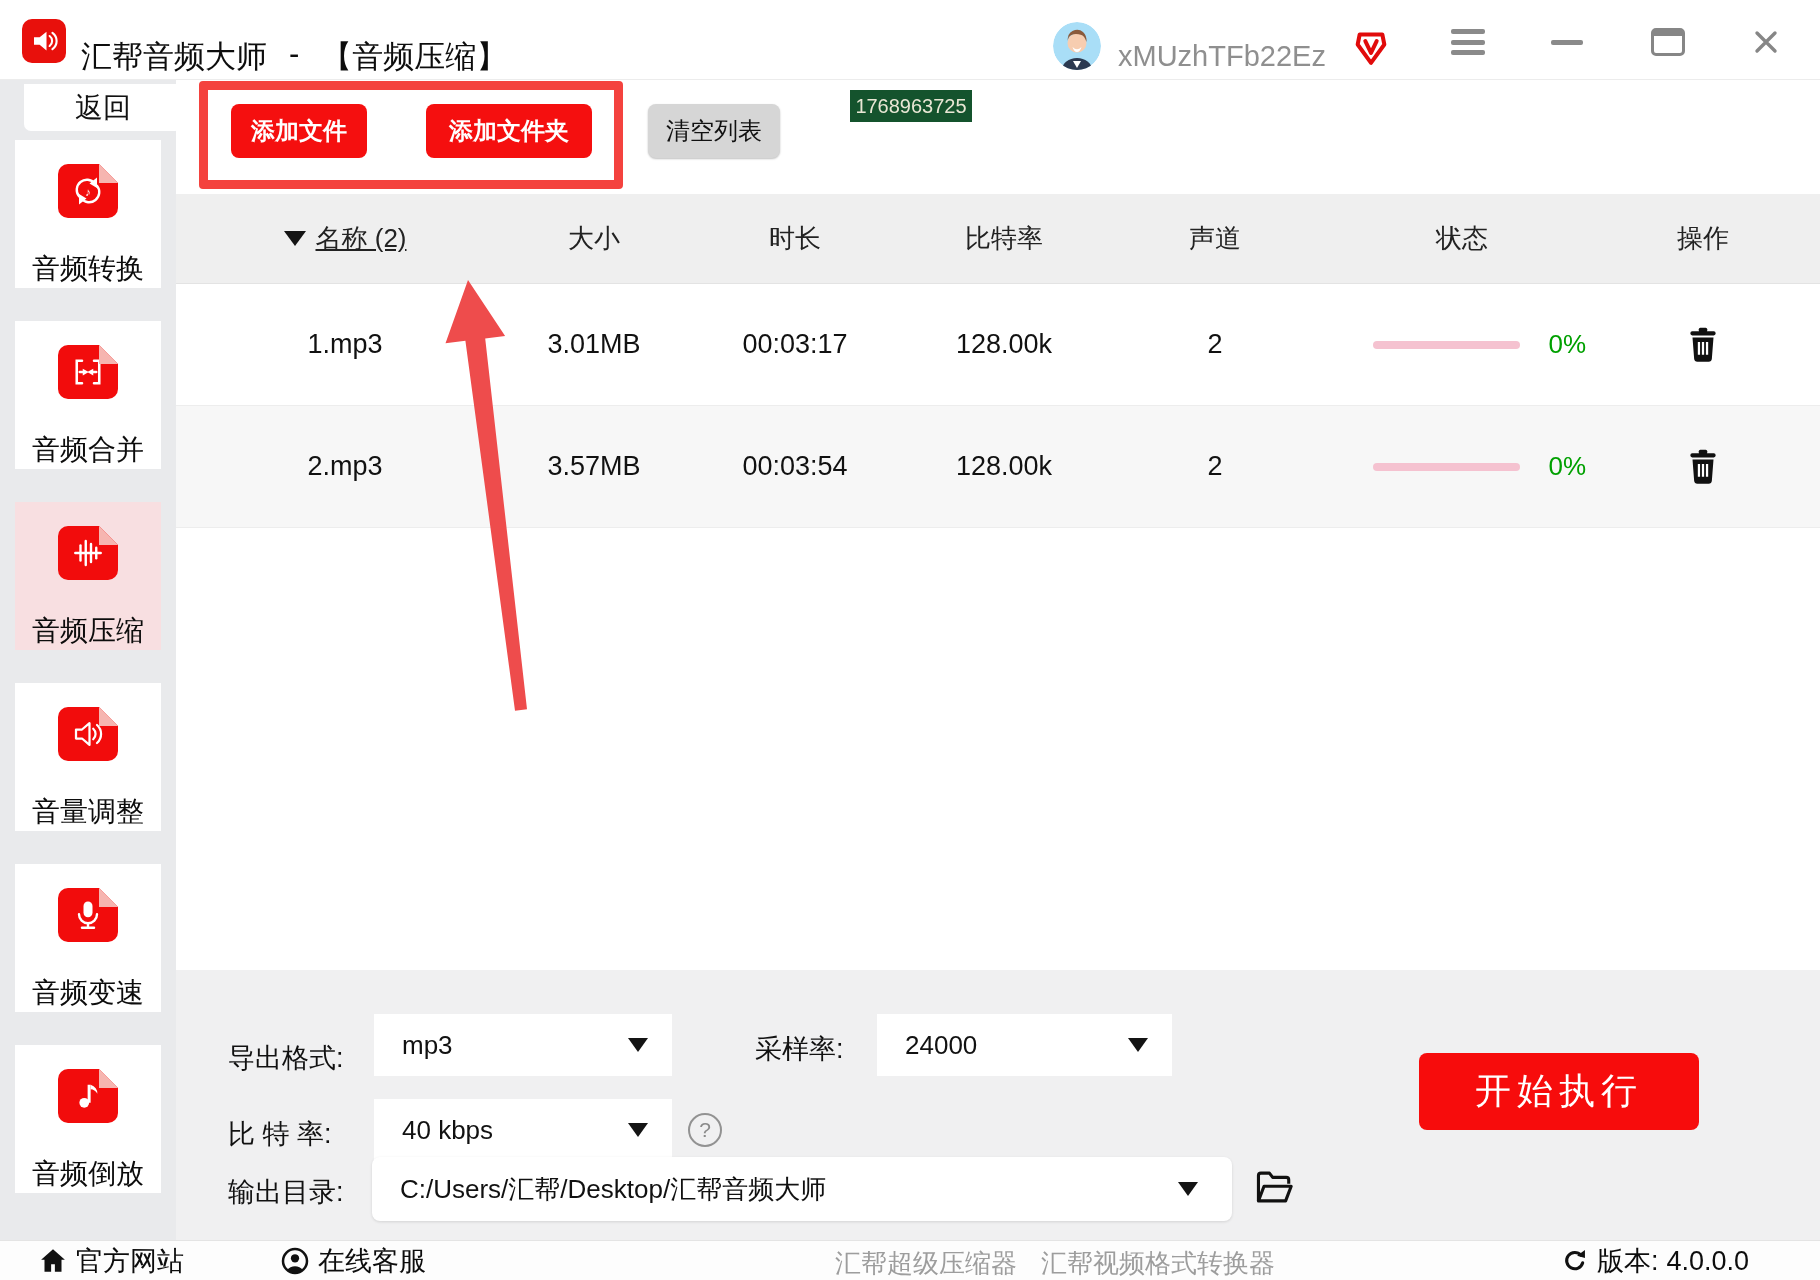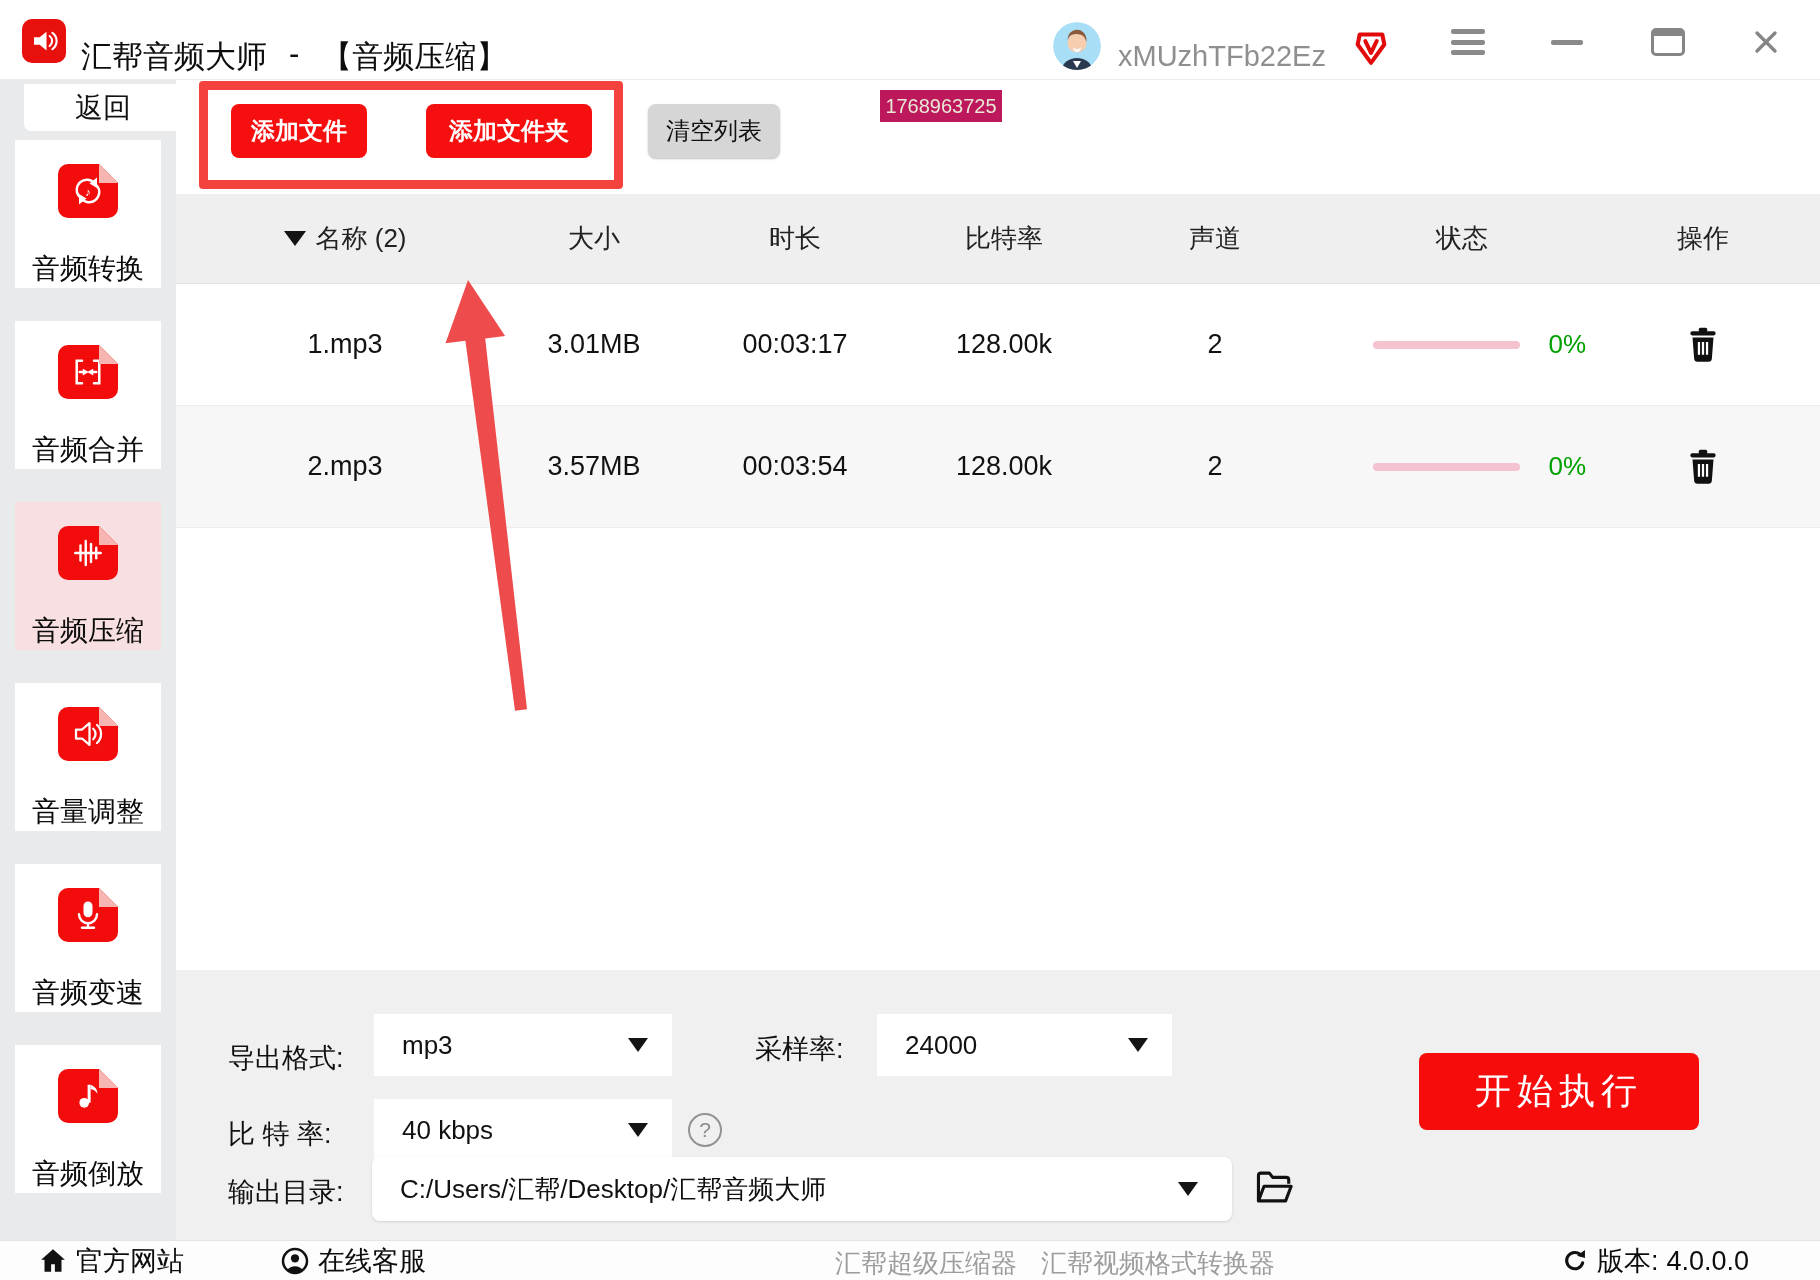--- a/index.html
+++ b/index.html
@@ -29,31 +29,31 @@
   .tile { position:relative; margin-top:24px; width:60px; height:60px; background:#f20c0c; border-radius:10px; display:flex; align-items:center; justify-content:center; }
   .tile .cut, .tile .fold { position:absolute; top:0; right:0; width:19px; height:19px; }
   .tile .cut  { background:var(--cardbg); clip-path:polygon(0 0,100% 0,100% 100%); }
   .tile .fold { background:#f6b5b0; clip-path:polygon(0 0,100% 100%,0 100%); }
   .side-label { margin-top:32px; font-size:28px; color:#0c0c0c; }
   
   .content { position:absolute; left:176px; top:80px; width:1644px; height:1160px; background:#fff; }
   .btn { position:absolute; height:54px; border:none; border-radius:8px; font-size:24px; font-weight:bold; font-family:inherit; cursor:pointer; }
   .btn.red { background:#f50f0f; color:#fff; }
   .btn.gray { background:#d6d6d6; color:#111; font-weight:500; box-shadow:0 1px 2px rgba(0,0,0,.25); }
-  .watermark { position:absolute; left:704px; top:10px; width:122px; height:32px; background:#be185d; color:#e9e7d5; font-size:20px; display:flex; align-items:center; justify-content:center; }
+  .watermark { position:absolute; left:674px; top:10px; width:122px; height:32px; background:#14532d; color:#e9e7d5; font-size:20px; display:flex; align-items:center; justify-content:center; }
   
   .anno-rect { position:absolute; left:23px; top:1px; width:424px; height:108px; border:9px solid #f4423e; border-radius:4px; pointer-events:none; z-index:40; }
   .anno-arrow { position:absolute; left:0; top:0; width:1644px; height:1160px; pointer-events:none; z-index:40; }
   
   .trow { display:grid; grid-template-columns:338px 160px 242px 176px 246px 248px 234px; align-items:center; }
   .thead { position:absolute; left:0; top:114px; width:1644px; height:90px; background:#efefef; border-bottom:1px solid #e3e3e3; font-size:26px; color:#222; }
   .frow1 { position:absolute; left:0; top:204px; width:1644px; height:122px; background:#fff; border-bottom:1px solid #ededed; font-size:27px; }
   .frow2 { position:absolute; left:0; top:326px; width:1644px; height:122px; background:#f7f7f7; border-bottom:1px solid #ededed; font-size:27px; }
   .cell { text-align:center; }
-  .name-head { display:flex; align-items:center; justify-content:center; gap:10px; }
+  .name-head { display:flex; align-items:center; justify-content:center; gap:10px;text-decoration:underline; }
   .sort-tri { width:0; height:0; border-left:11px solid transparent; border-right:11px solid transparent; border-top:15px solid #141414; }
   .status-cell { display:flex; align-items:center; gap:28px; padding-left:35px; overflow:visible; }
   .pbar { width:170px; height:8px; background:#f5c2d0; border-radius:4px; }
   .pct { font-size:26px; color:#00a000; }
   .trashbtn { background:none; border:none; cursor:pointer; display:flex; margin:0 auto; }
   
   .settings { position:absolute; left:0; top:890px; width:1644px; height:270px; background:#f0f0f1; }
   .slabel { position:absolute; font-size:27px; color:#111; }
   .sbox { position:absolute; height:62px; background:#fff; display:flex; align-items:center; font-size:26px; padding-left:28px; cursor:pointer; }
   .sbox .tri { position:absolute; right:24px; width:0; height:0; border-left:10px solid transparent; border-right:10px solid transparent; border-top:14px solid #141414; }

